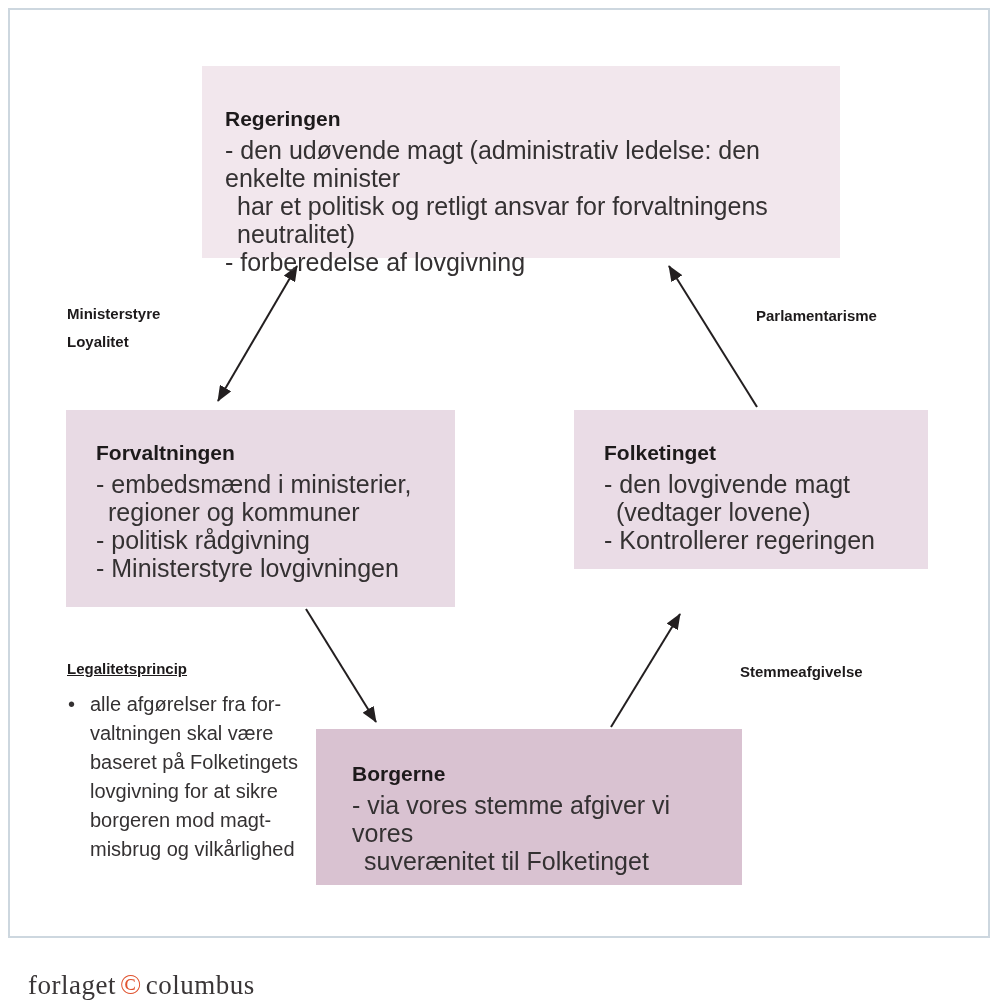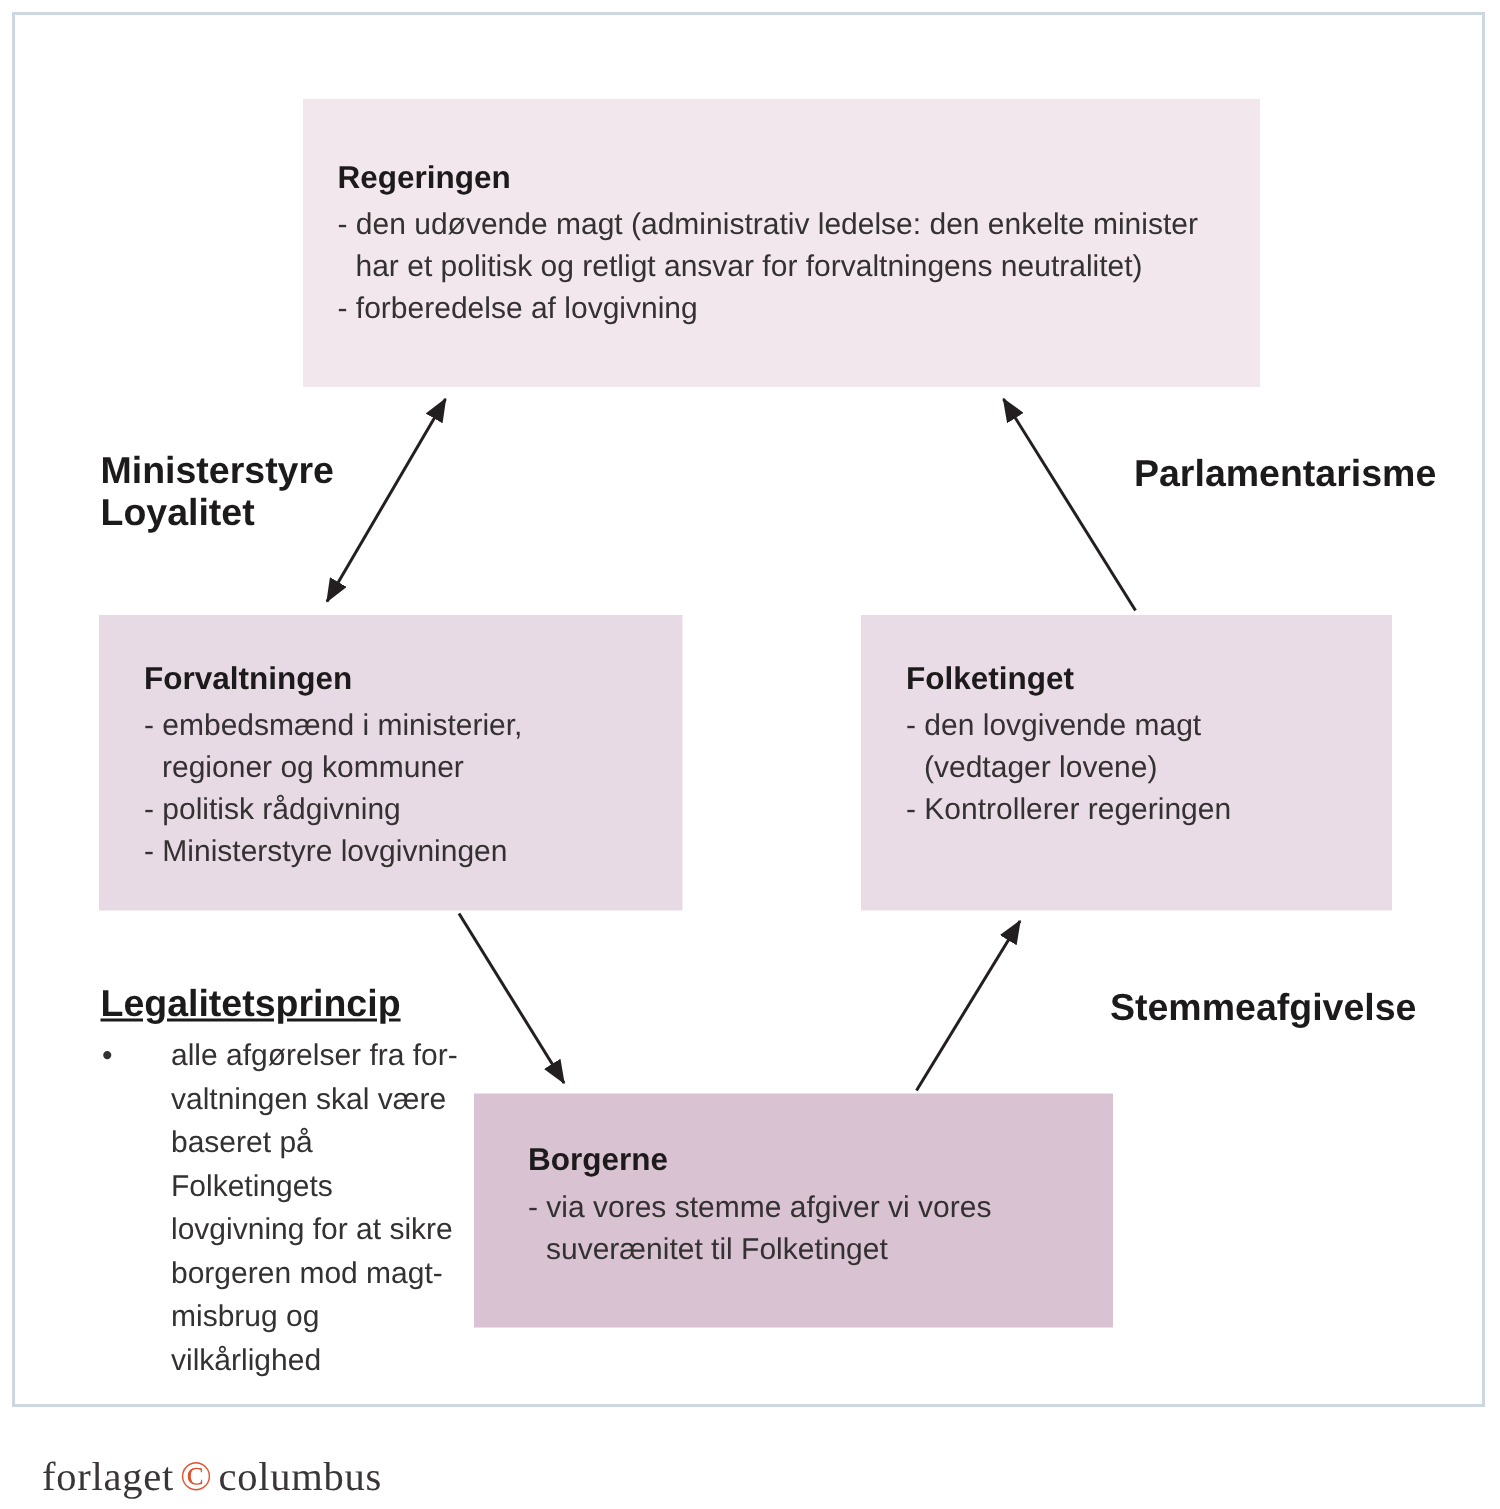--- a/index.html
+++ b/index.html
@@ -6,35 +6,35 @@
   body{
     width:1000px;height:1006px;position:relative;background:#ffffff;
     font-family:"Liberation Sans",sans-serif;color:#2e2b2c;overflow:hidden;
   }
   .frame{
     position:absolute;left:8px;top:8px;width:978px;height:926px;
     border:2px solid #cdd7df;background:#ffffff;
   }
   .box{position:absolute;box-sizing:border-box;}
   .box .title{font-weight:700;font-size:21px;line-height:26px;color:#1d1a1b;margin:0 0 4px 0;}
-  .box .line{font-size:20px;line-height:28px;color:#343132;}
+  .box .line{font-size:25px;line-height:28px;color:#343132;}
   .box .line.cont{padding-left:12px;}
   .box-regeringen{left:182px;top:66px;width:638px;height:192px;background:#f2e7ed;padding:40px 10px 0 23px;margin-left:20px;}
   .box-forvaltningen{left:66px;top:410px;width:389px;height:197px;background:#e8dae4;padding:30px 10px 0 30px;}
-  .box-folketinget{left:574px;top:410px;width:354px;height:197px;background:#eadce6;padding:30px 10px 0 30px;}
+  .box-folketinget{left:574px;top:410px;width:354px;height:159px;background:#eadce6;padding:30px 10px 0 30px;}
   .box-borgerne{left:316px;top:729px;width:426px;height:156px;background:#d9c2d1;padding:32px 10px 0 36px;}
-  .side-label{position:absolute;font-weight:700;font-size:25px;line-height:28px;color:#1d1a1b;}
+  .side-label{position:absolute;font-weight:700;font-size:15px;line-height:28px;color:#1d1a1b;}
   .lbl-ministerstyre{left:67px;top:300px;}
   .lbl-parlamentarisme{left:756px;top:302px;}
   .lbl-legalitet{left:67px;top:655px;text-decoration:underline;}
   .lbl-stemme{left:740px;top:658px;}
   .legalitet-bullets{position:absolute;left:68px;top:690px;width:240px;font-size:20px;line-height:29px;color:#343132;}
   .legalitet-bullets .row{display:flex;}
   .legalitet-bullets .bullet{width:22px;flex:none;}
-  .legalitet-bullets .btxt{flex:1;margin-left:24px;}
+  .legalitet-bullets .btxt{flex:1;}
   svg.arrows{position:absolute;left:0;top:0;pointer-events:none;}
   .footer{
     position:absolute;left:28px;top:969px;
     font-family:"Liberation Serif",serif;font-size:27px;color:#3a3637;letter-spacing:0.5px;
   }
   .footer .copy{color:#e0532f;font-size:28px;padding:0 4px;}
 </style>
 </head>
 <body>
 

